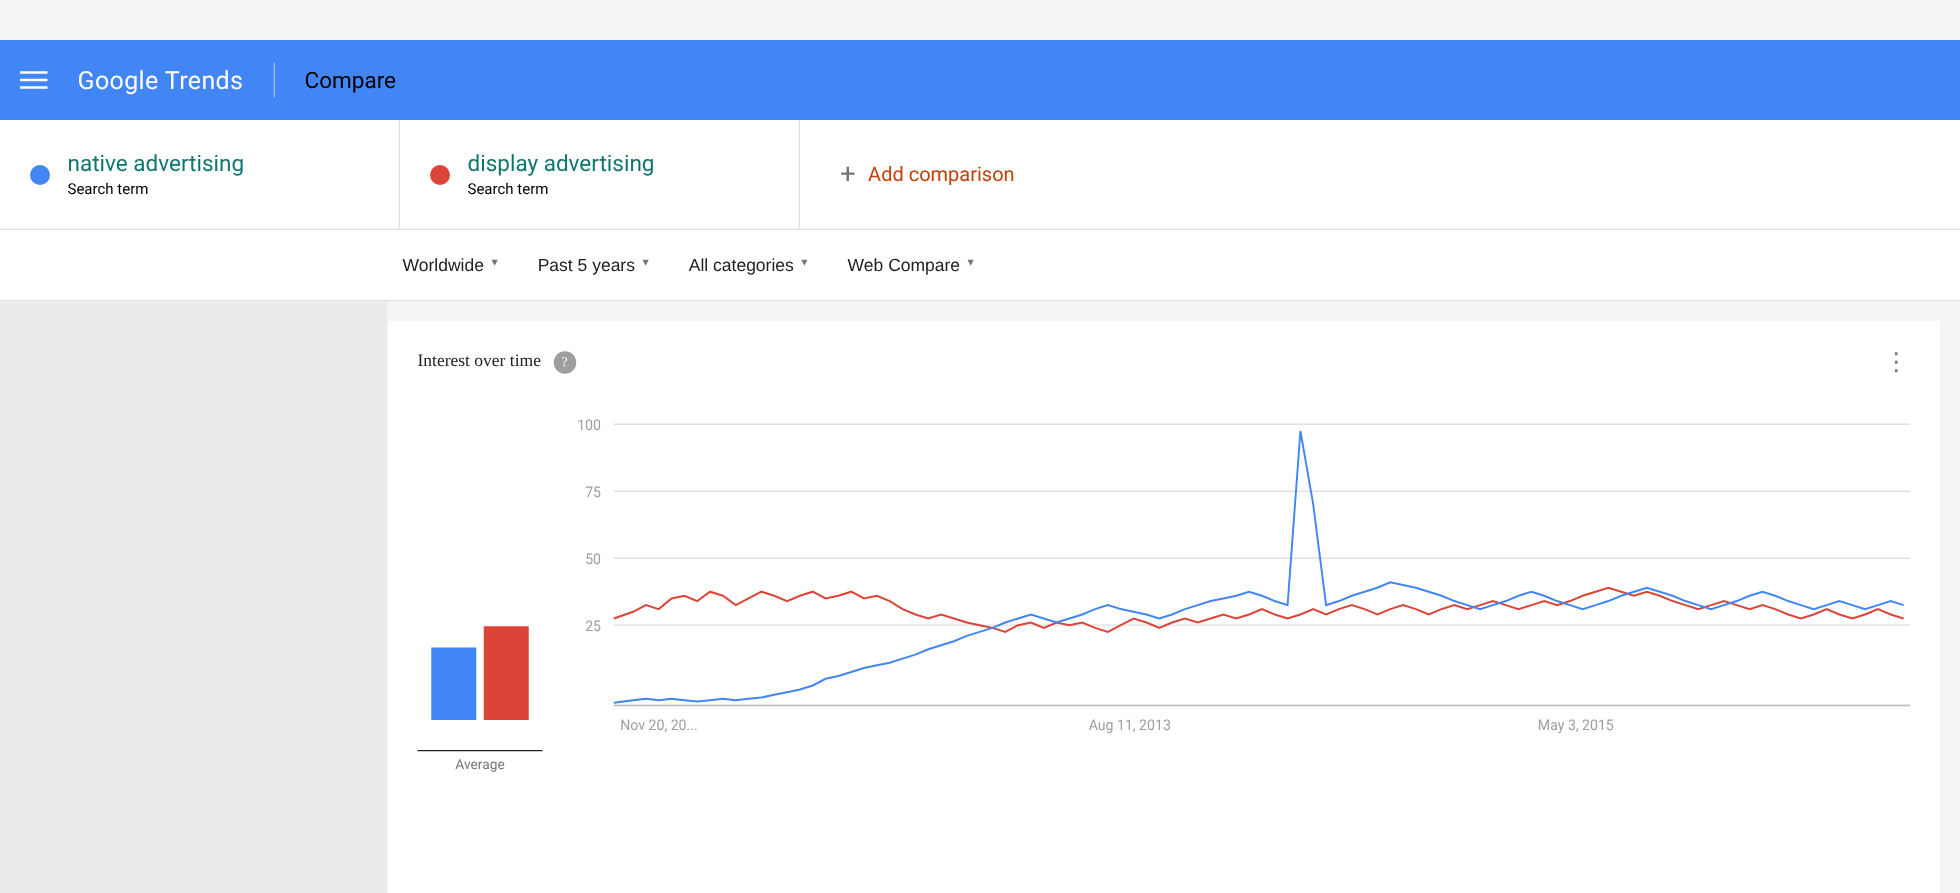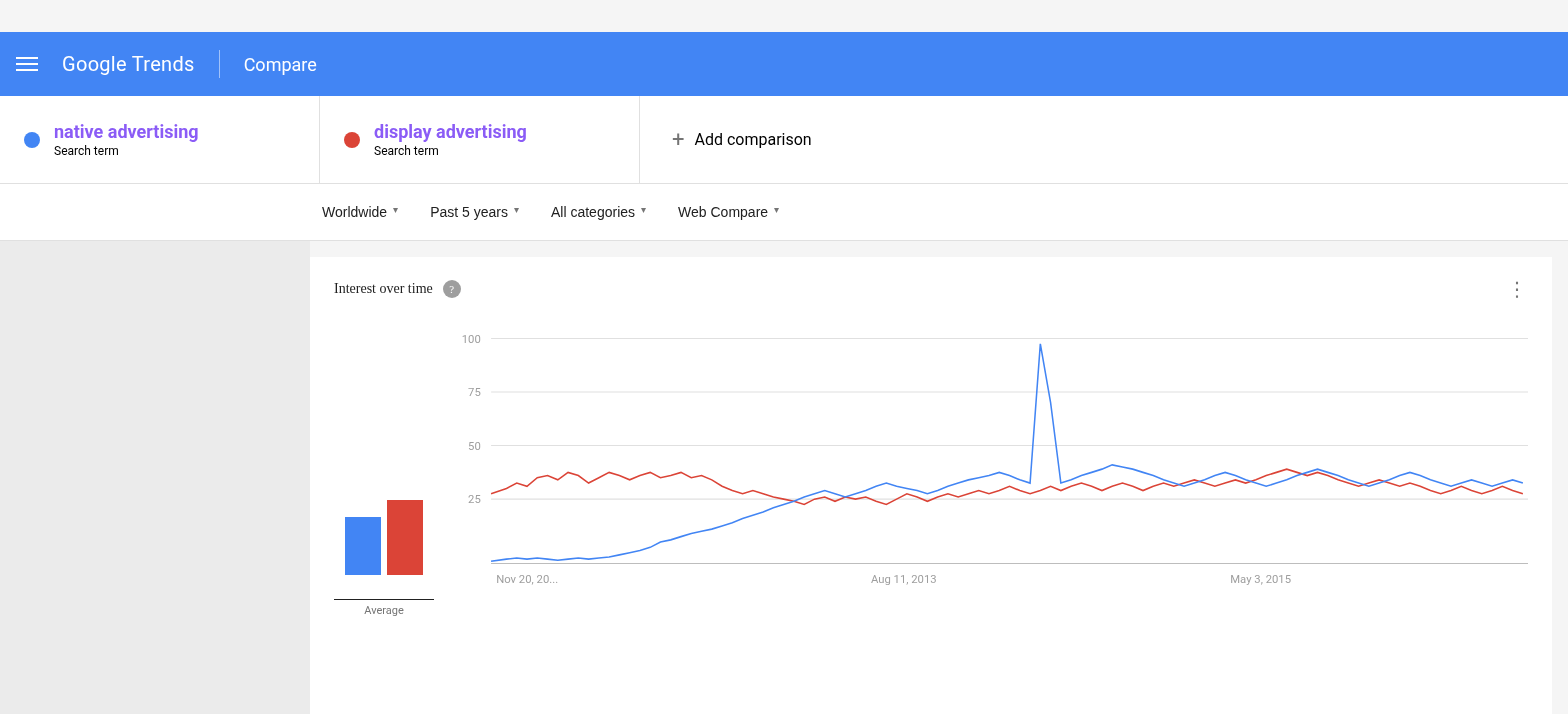--- a/index.html
+++ b/index.html
@@ -35,21 +35,21 @@
       font-size: 20px;
       font-weight: 400;
       letter-spacing: 0.3px;
     }
     .header-divider {
       width: 1px;
       height: 28px;
       background: rgba(255,255,255,0.5);
     }
     .header-compare {
-      color: #ffffff;
+      color: #000000;
       font-size: 18px;
       font-weight: 400;
     }
 
     
     .search-terms-bar {
       background: white;
       display: flex;
       align-items: stretch;
       min-height: 88px;
@@ -67,22 +67,22 @@
       width: 16px;
       height: 16px;
       border-radius: 50%;
       flex-shrink: 0;
     }
     .search-term-dot.blue { background: #4285f4; }
     .search-term-dot.red { background: #db4437; }
     .search-term-text { display: flex; flex-direction: column; }
     .search-term-name {
       font-size: 18px;
-      font-weight: 700;
-      color: #8b5cf6;
+      font-weight: 400;
+      color: #0f766e;
     }
     .search-term-type {
       font-size: 12px;
       color: #000000;
       margin-top: 2px;
     }
     .add-comparison-slot {
       display: flex;
       align-items: center;
       padding: 16px 32px;
@@ -90,21 +90,21 @@
       color: #757575;
       cursor: pointer;
       flex: 1;
     }
     .add-comparison-plus {
       font-size: 22px;
       color: #757575;
     }
     .add-comparison-label {
       font-size: 16px;
-      color: #000000;
+      color: #c2410c;
     }
 
     
     .filters-bar {
       background: white;
       display: flex;
       align-items: center;
       padding: 12px 0 12px 310px;
       gap: 8px;
       border-bottom: 1px solid #e0e0e0;

